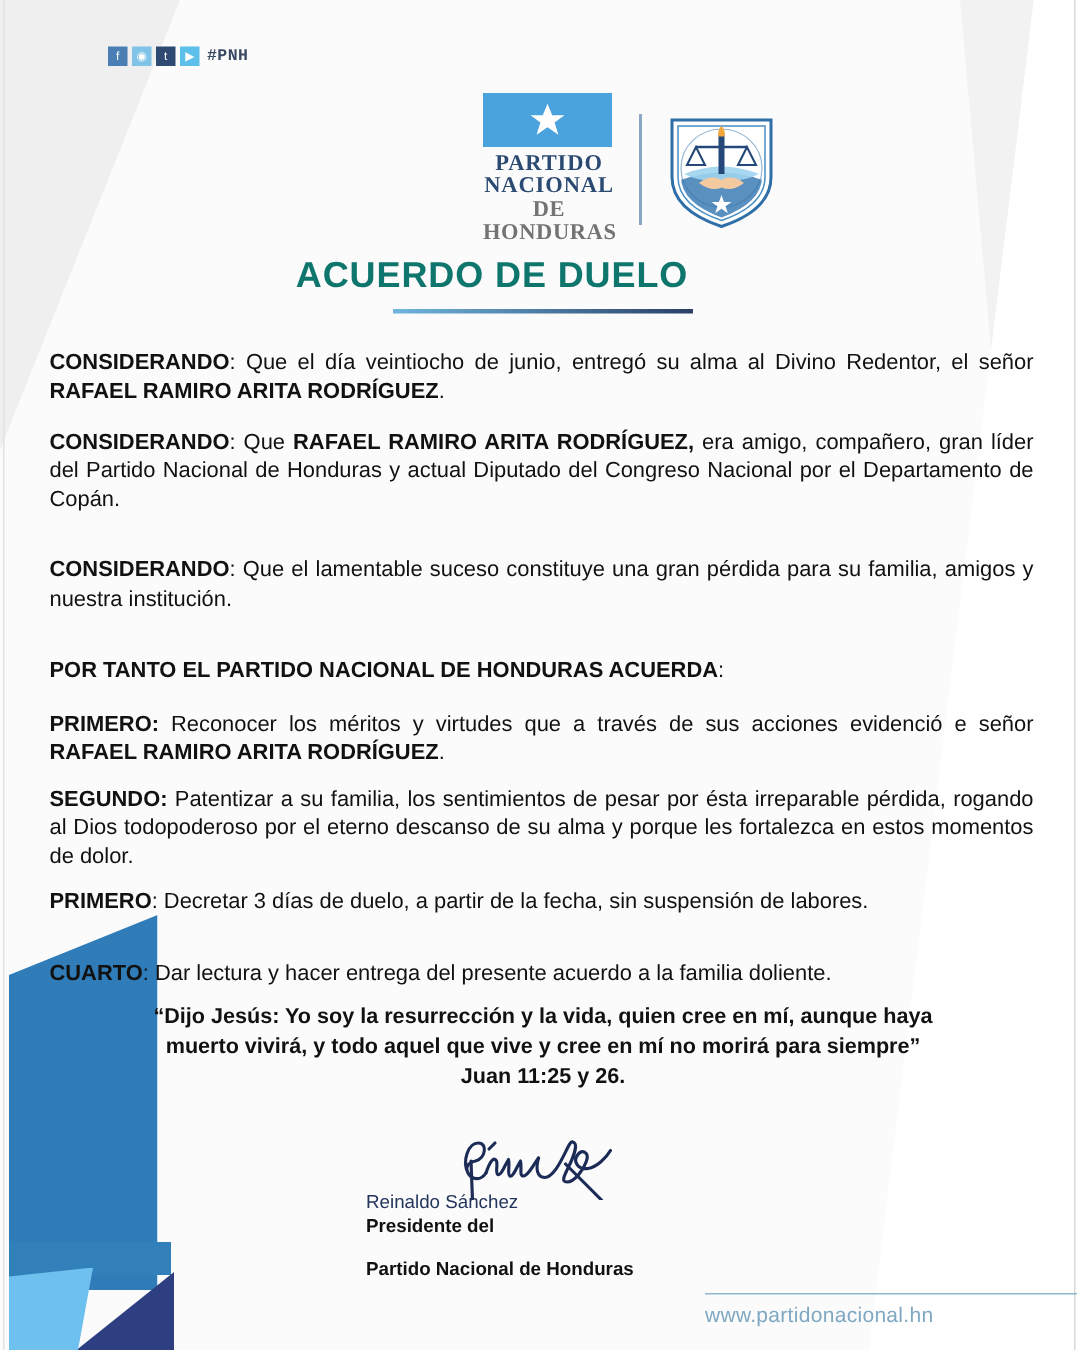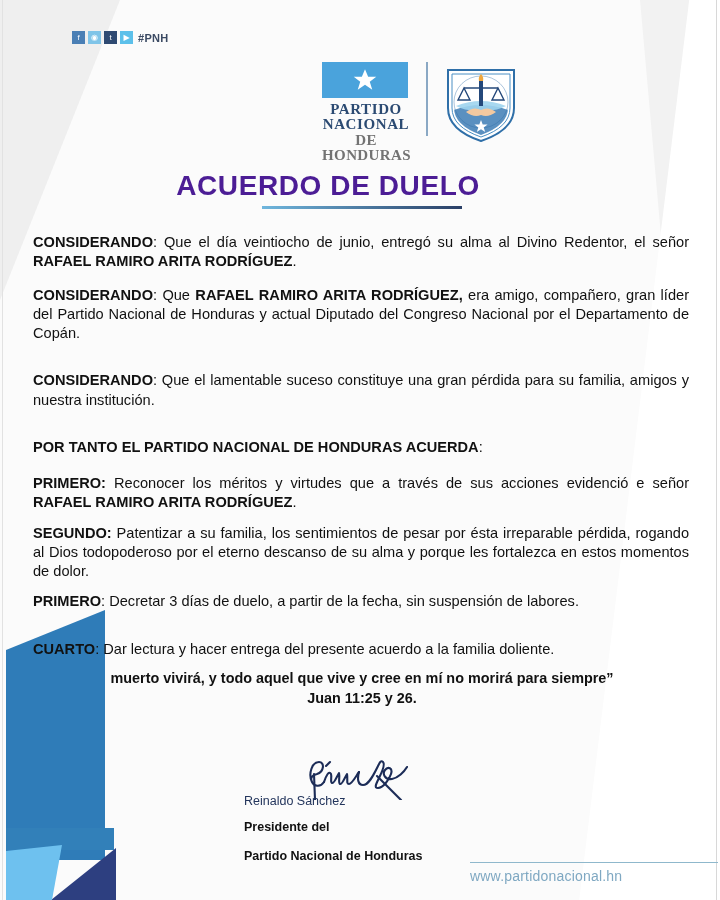--- a/index.html
+++ b/index.html
@@ -91,31 +91,32 @@
     color: #ffffff;
     font-size: 8px;
     line-height: 1;
   }
   .sq1 { background: #4a7fb5; }
   .sq2 { background: #7fc4e8; }
   .sq3 { background: #2f4a72; }
   .sq4 { background: #5cc0ea; }
   .hashtag {
     margin-left: 2px;
-    font-family: Liberation Sans, sans-serif;
+    font-family: Liberation Mono, monospace;
     font-size: 11px;
     font-weight: bold;
     color: #3b4a63;
     letter-spacing: 0.3px;
   }
 
   .logo-block {
     position: absolute;
     left: 322px; top: 62px;
     display: flex;
+    align-items: center;
   }
   .logo-left { width: 88px; }
   .flag-box {
     width: 86px; height: 36px;
     background: #4aa3dc;
     display: flex; align-items: center; justify-content: center;
     margin-bottom: 4px;
   }
   .logo-words {
     font-family: "Liberation Serif", serif;
@@ -141,23 +142,23 @@
   .seal {
     width: 78px; height: 82px;
     position: relative;
   }
 
   
   .doc-title {
     position: absolute;
     left: 0; top: 170px; width: 656px;
     text-align: center;
-    font-size: 28px;
-    font-weight: bold;
-    color: #4c1d95;
+    font-size: 24px;
+    font-weight: bold;
+    color: #0f766e;
     letter-spacing: 0.6px;
   }
   .title-rule {
     position: absolute;
     left: 262px; top: 206px;
     width: 200px; height: 3px;
     background: linear-gradient(to right, #6fb6dd, #2a3f66);
   }
 
   
@@ -200,21 +201,21 @@
   .sig-name {
     font-family: "Liberation Sans", sans-serif;
     font-size: 12.5px;
     color: #23355c;
     margin-top: -6px;
   }
   .sig-role {
     font-size: 12.5px;
     font-weight: bold;
     color: #111111;
-    margin-top: 12px;
+    margin-top: 2px;
   }
   .sig-org {
     font-size: 12.5px;
     font-weight: bold;
     color: #111111;
     margin-top: 15px;
   }
 
   
   .footer-rule {
@@ -307,20 +308,21 @@
 
     <p class="para tight"><b>SEGUNDO:</b><span> Patentizar a su familia, los sentimientos de pesar por ésta irreparable pérdida, rogando al Dios todopoderoso por el eterno descanso de su alma y porque les fortalezca en estos momentos de dolor.</span></p>
 
     <p class="para nojust" style="margin-bottom:0"><b>PRIMERO</b><span>: Decretar 3 días de duelo, a partir de la fecha, sin suspensión de labores.</span></p>
 
     <p class="para nojust loose"><b>CUARTO</b><span>: Dar lectura y hacer entrega del presente acuerdo a la familia doliente.</span></p>
 
   </div>
 
   <div class="scripture">
+    <div>“Dijo Jesús: Yo soy la resurrección y la vida, quien cree en mí, aunque haya</div>
     <div>muerto vivirá, y todo aquel que vive y cree en mí no morirá para siempre”</div>
     <div>Juan 11:25 y 26.</div>
   </div>
 
   <div class="sig-wrap">
     <svg class="sig-svg" width="200" height="48" viewBox="0 0 200 48">
       <g fill="none" stroke="#1c2c57" stroke-width="2.1" stroke-linecap="round" stroke-linejoin="round">
         <path d="M48 30 C44 22 48 10 55 10 C61 10 60 20 53 22 C48 23 46 26 48 30 C50 34 56 36 60 30"></path>
         <path d="M60 30 C62 24 65 18 67 22 C68 25 66 30 68 31 C70 32 73 24 75 21 C76 26 74 31 76 32 C78 33 81 25 83 22 C84 27 82 32 85 32 C88 32 92 24 95 20"></path>
         <path d="M95 20 C93 27 94 33 99 33 C105 33 110 22 114 14 C116 10 117 8 119 10 C121 12 118 20 115 26 C112 32 110 36 114 36 C119 36 125 28 127 22 C129 16 124 14 121 18 C118 22 121 28 128 27 C134 26 140 20 143 15"></path>

